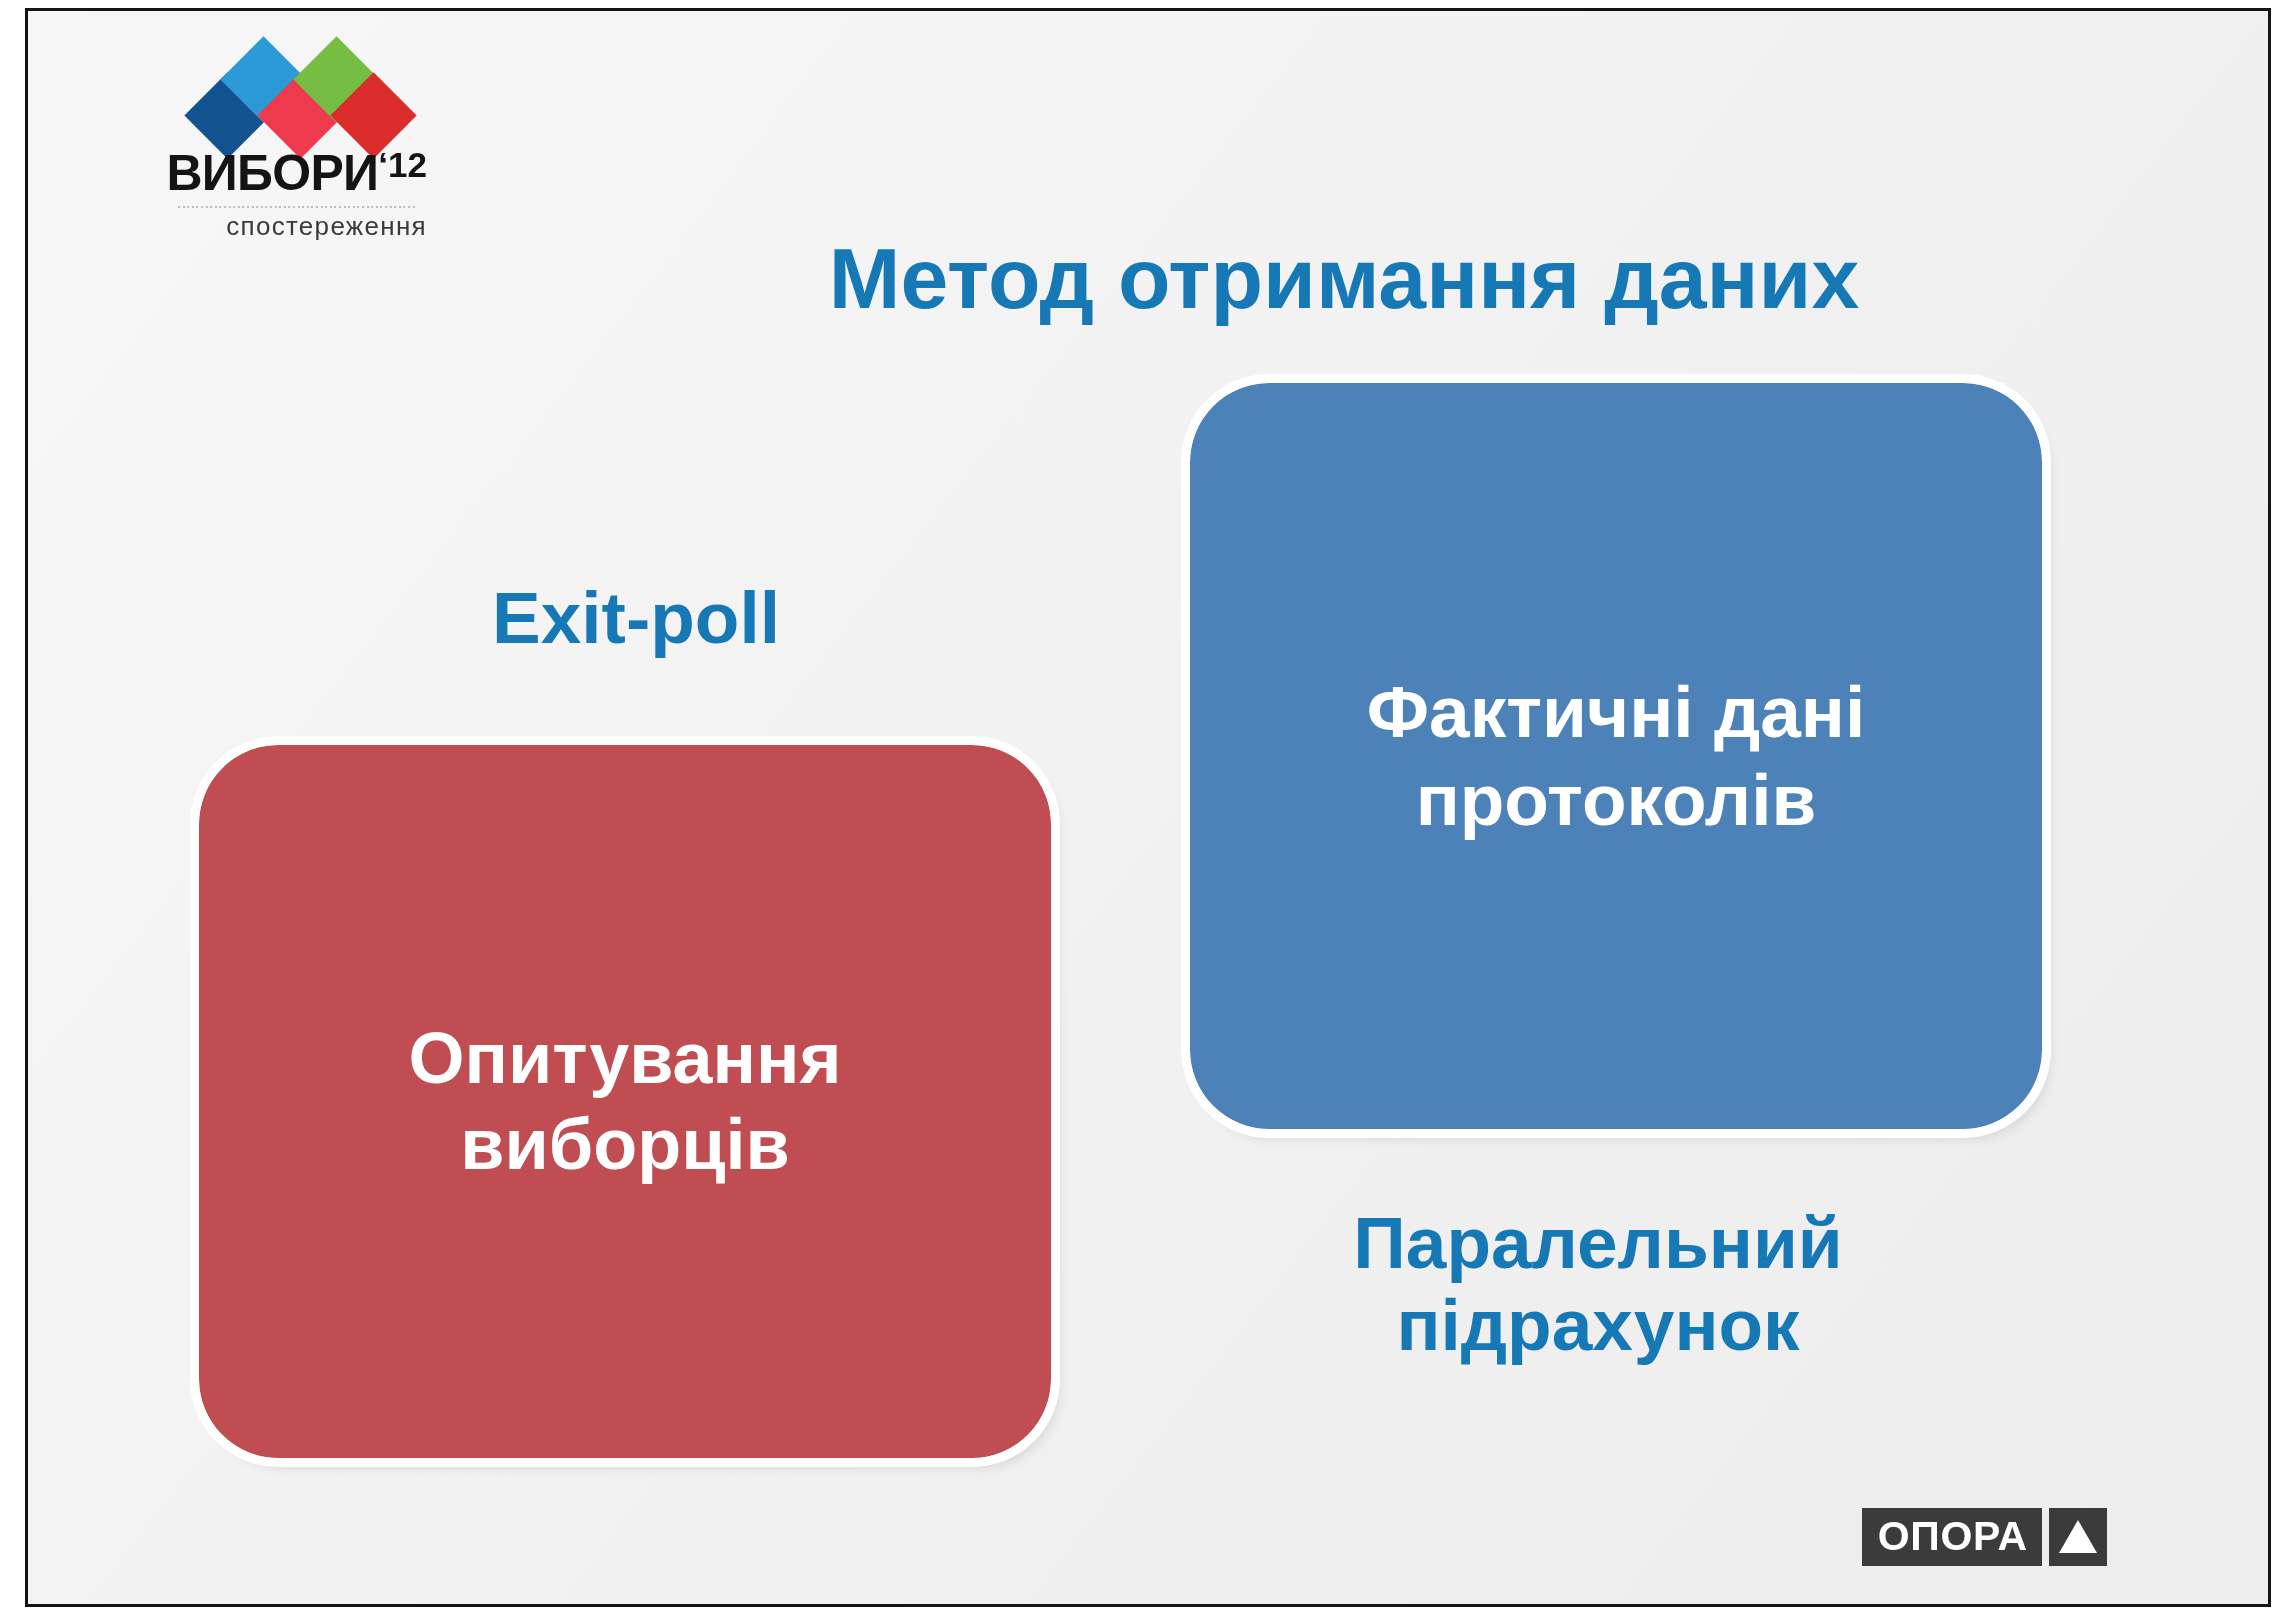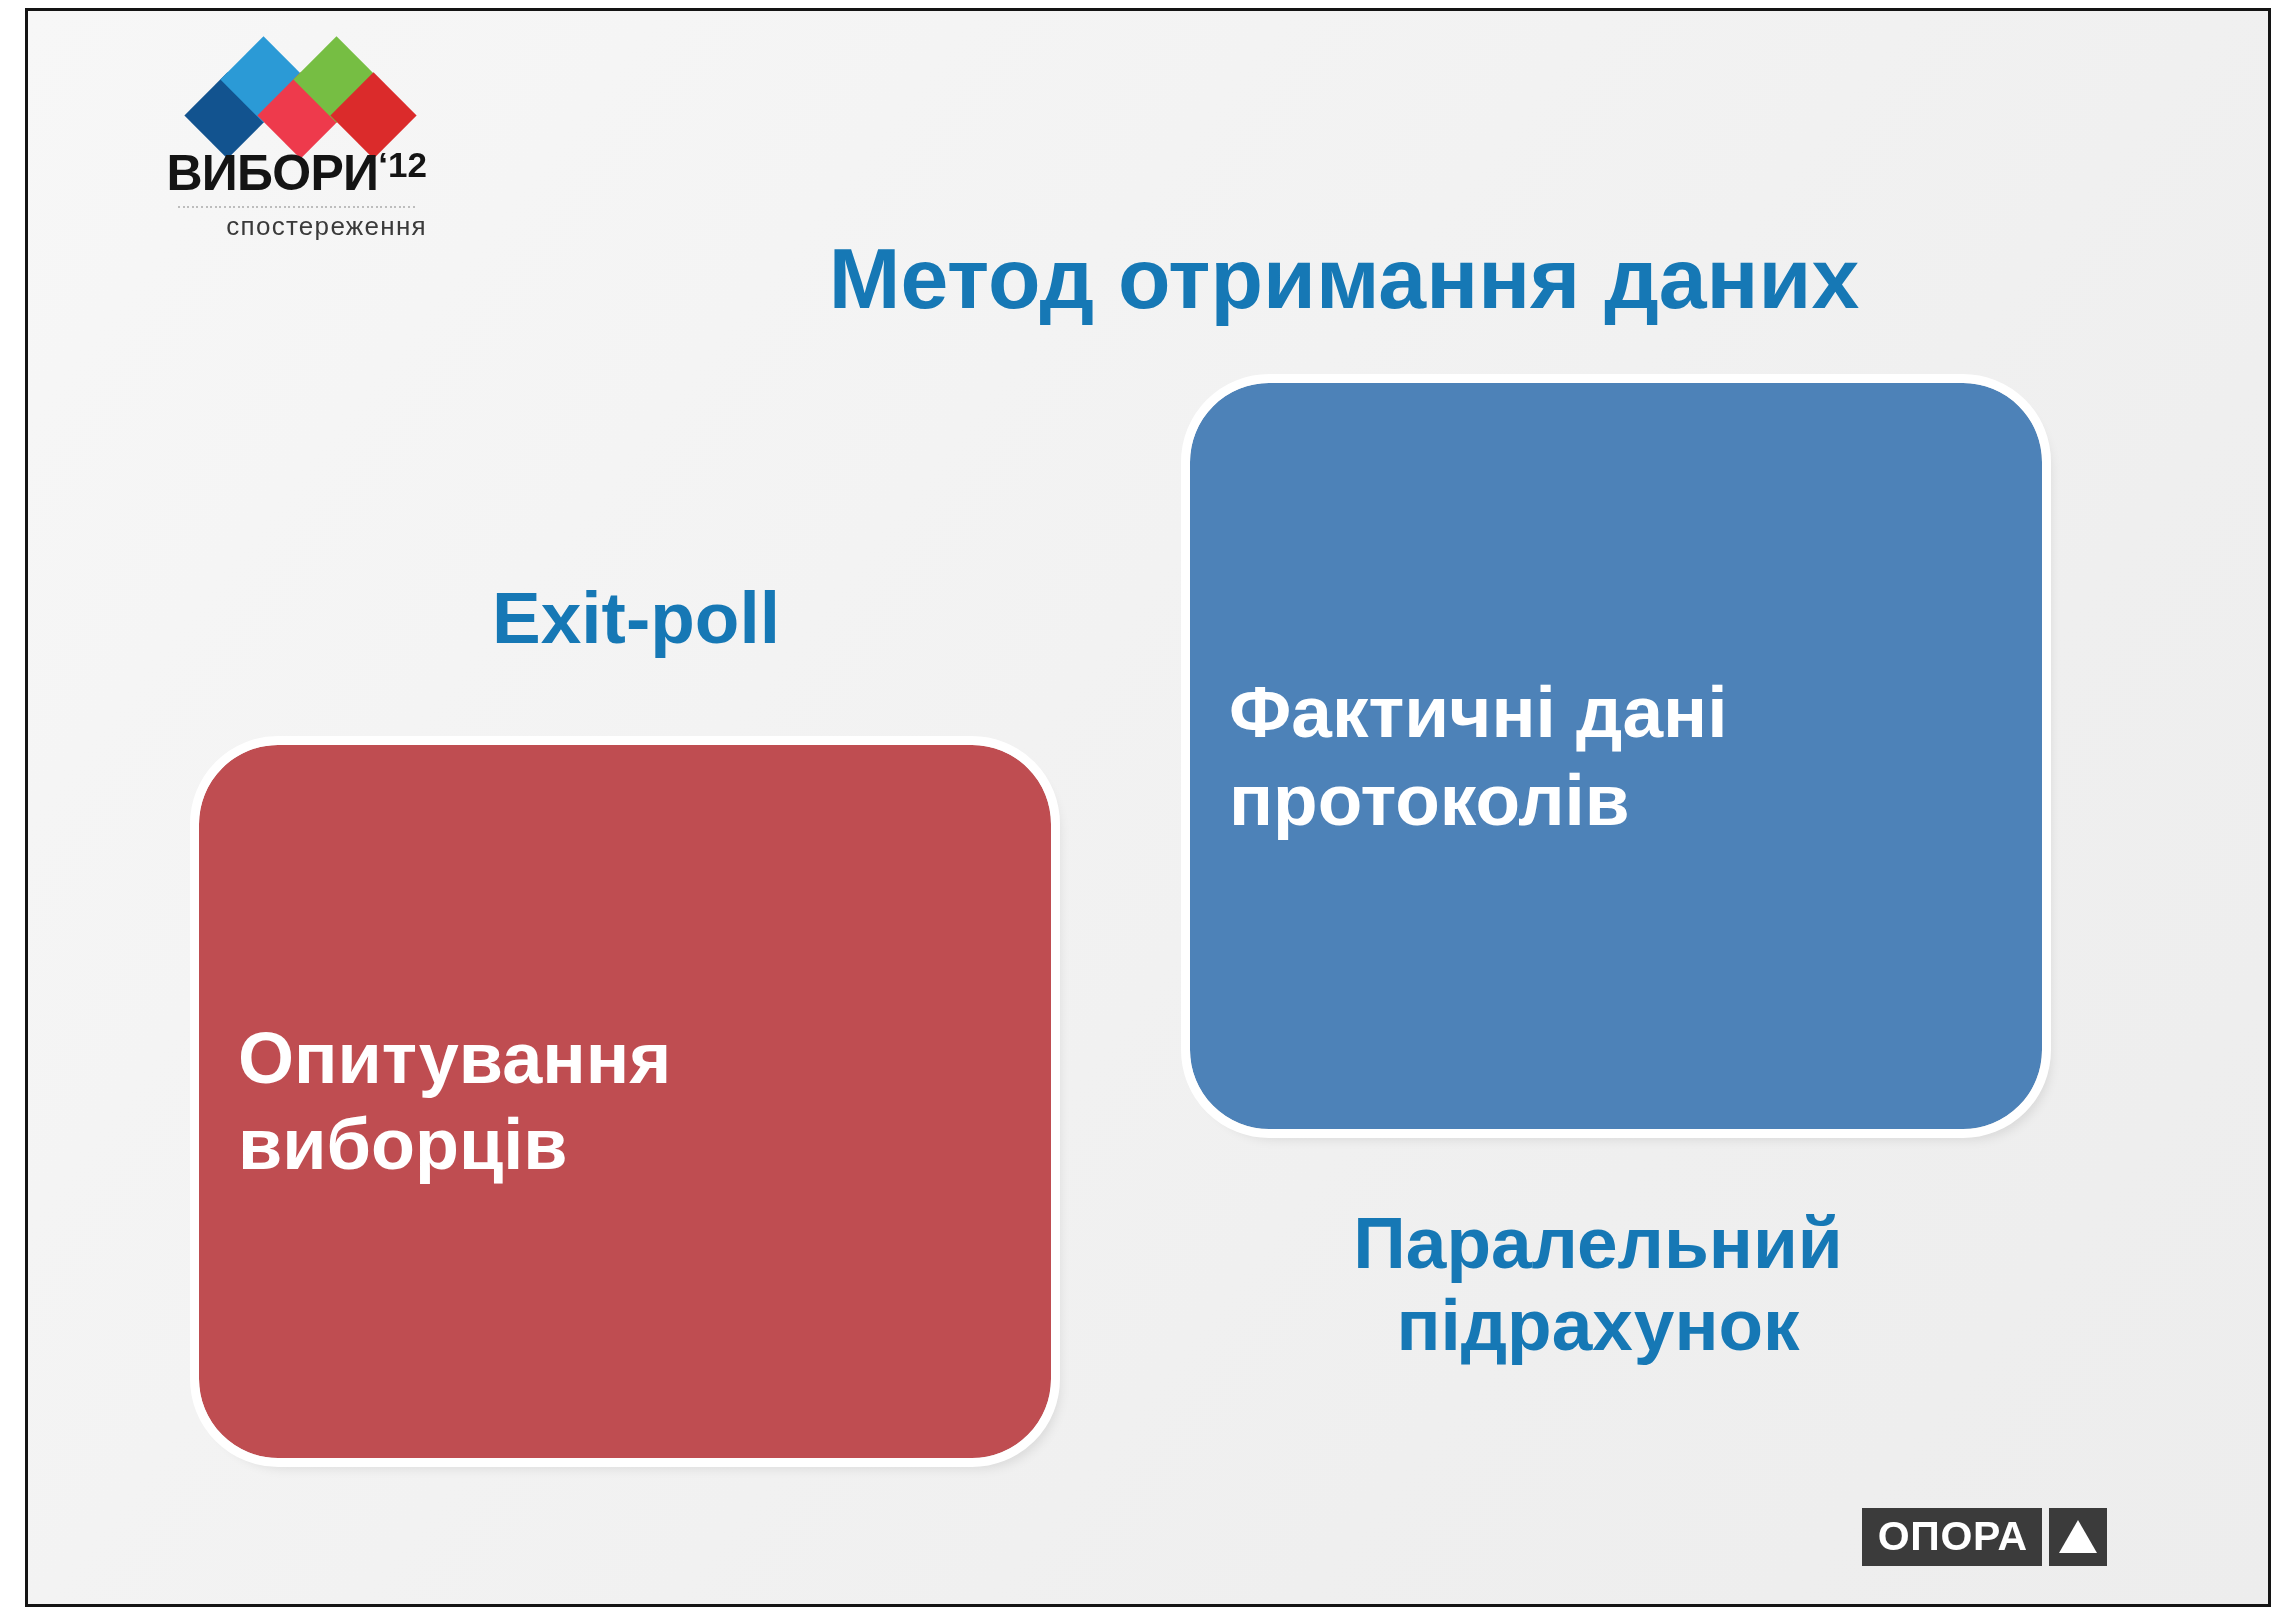--- a/index.html
+++ b/index.html
@@ -133,20 +133,21 @@
     text-align: center;
   }
 
   
   .method-box {
     position: absolute;
     border-radius: 79px;
     display: flex;
     align-items: center;
     justify-content: center;
+    text-align: center;
     color: #ffffff;
     font-family: "Liberation Sans", sans-serif;
     font-weight: bold;
     line-height: 1.2;
     box-sizing: border-box;
   }
   
   .method-box::before {
     content: "";
     position: absolute;

